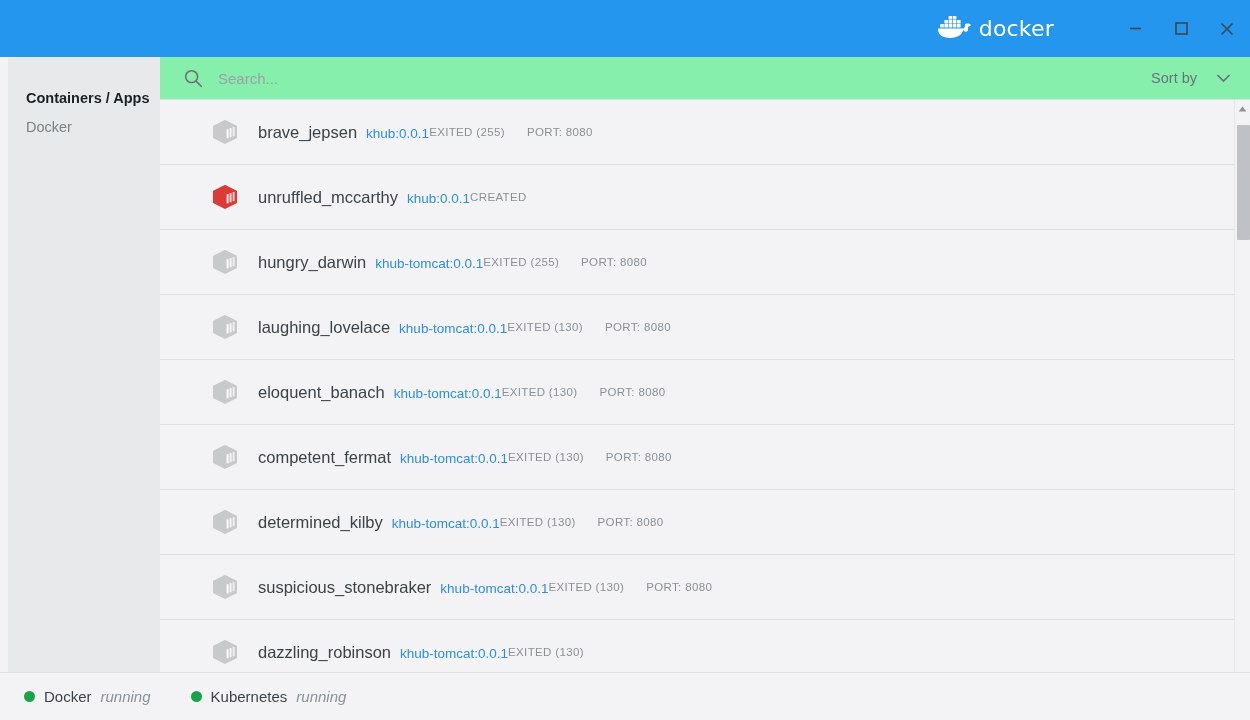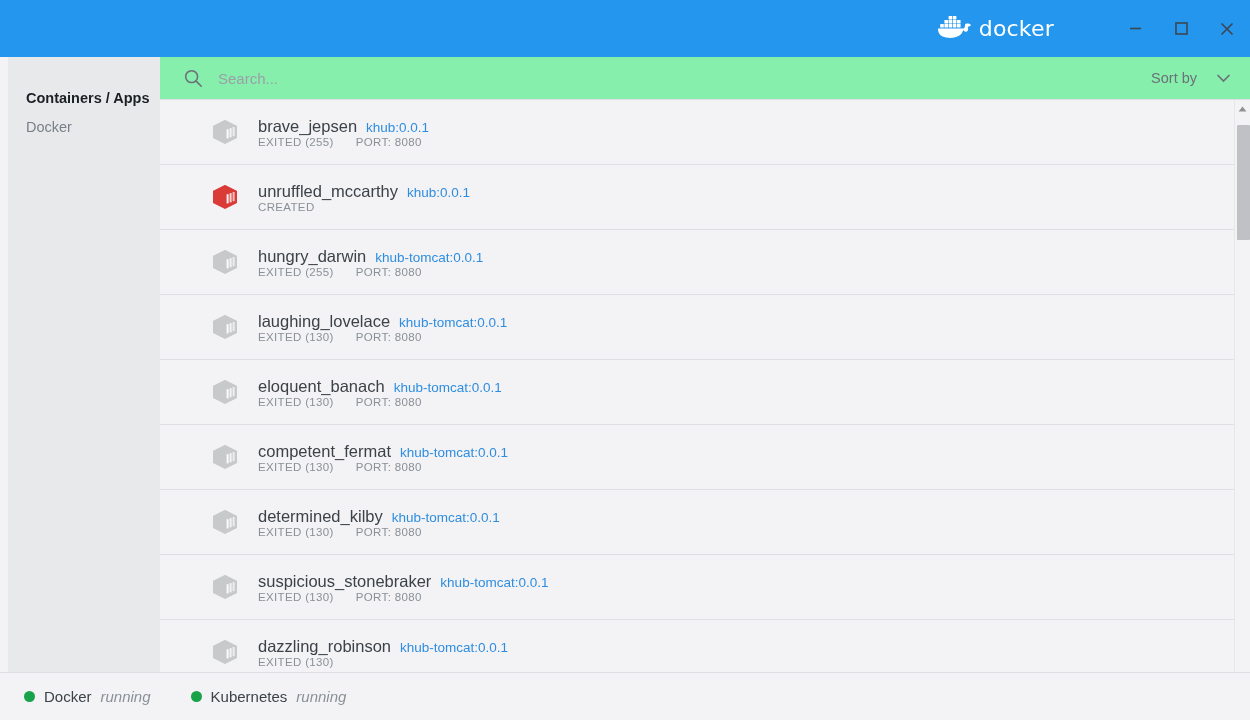--- a/index.html
+++ b/index.html
@@ -112,21 +112,21 @@
     border-bottom: 1px solid #DEDFE2;
     display: flex; align-items: center;
     cursor: pointer;
     background: #F3F3F5;
   }
   .row-icon {
     width: 34px; margin-left: 48px; margin-right: 16px;
     display: flex; align-items: center; justify-content: center;
     flex: 0 0 auto;
   }
-  .row-body { display: flex; flex-direction: column; gap: 0; }
+  .row-body { display: flex; flex-direction: row; gap: 0; }
   .row-line1 { display: flex; align-items: baseline; gap: 9px; }
   .c-name { font-size: 16.5px; color: #3C4248; }
   .c-image { font-size: 13.5px; color: #2E8DE0; }
   .row-line2 { display: flex; align-items: center; gap: 22px; text-align: center; }
   .c-state, .c-port {
     font-size: 11.5px; color: #8A9097; letter-spacing: .35px;
   }
 
   
   .scrollbar {

